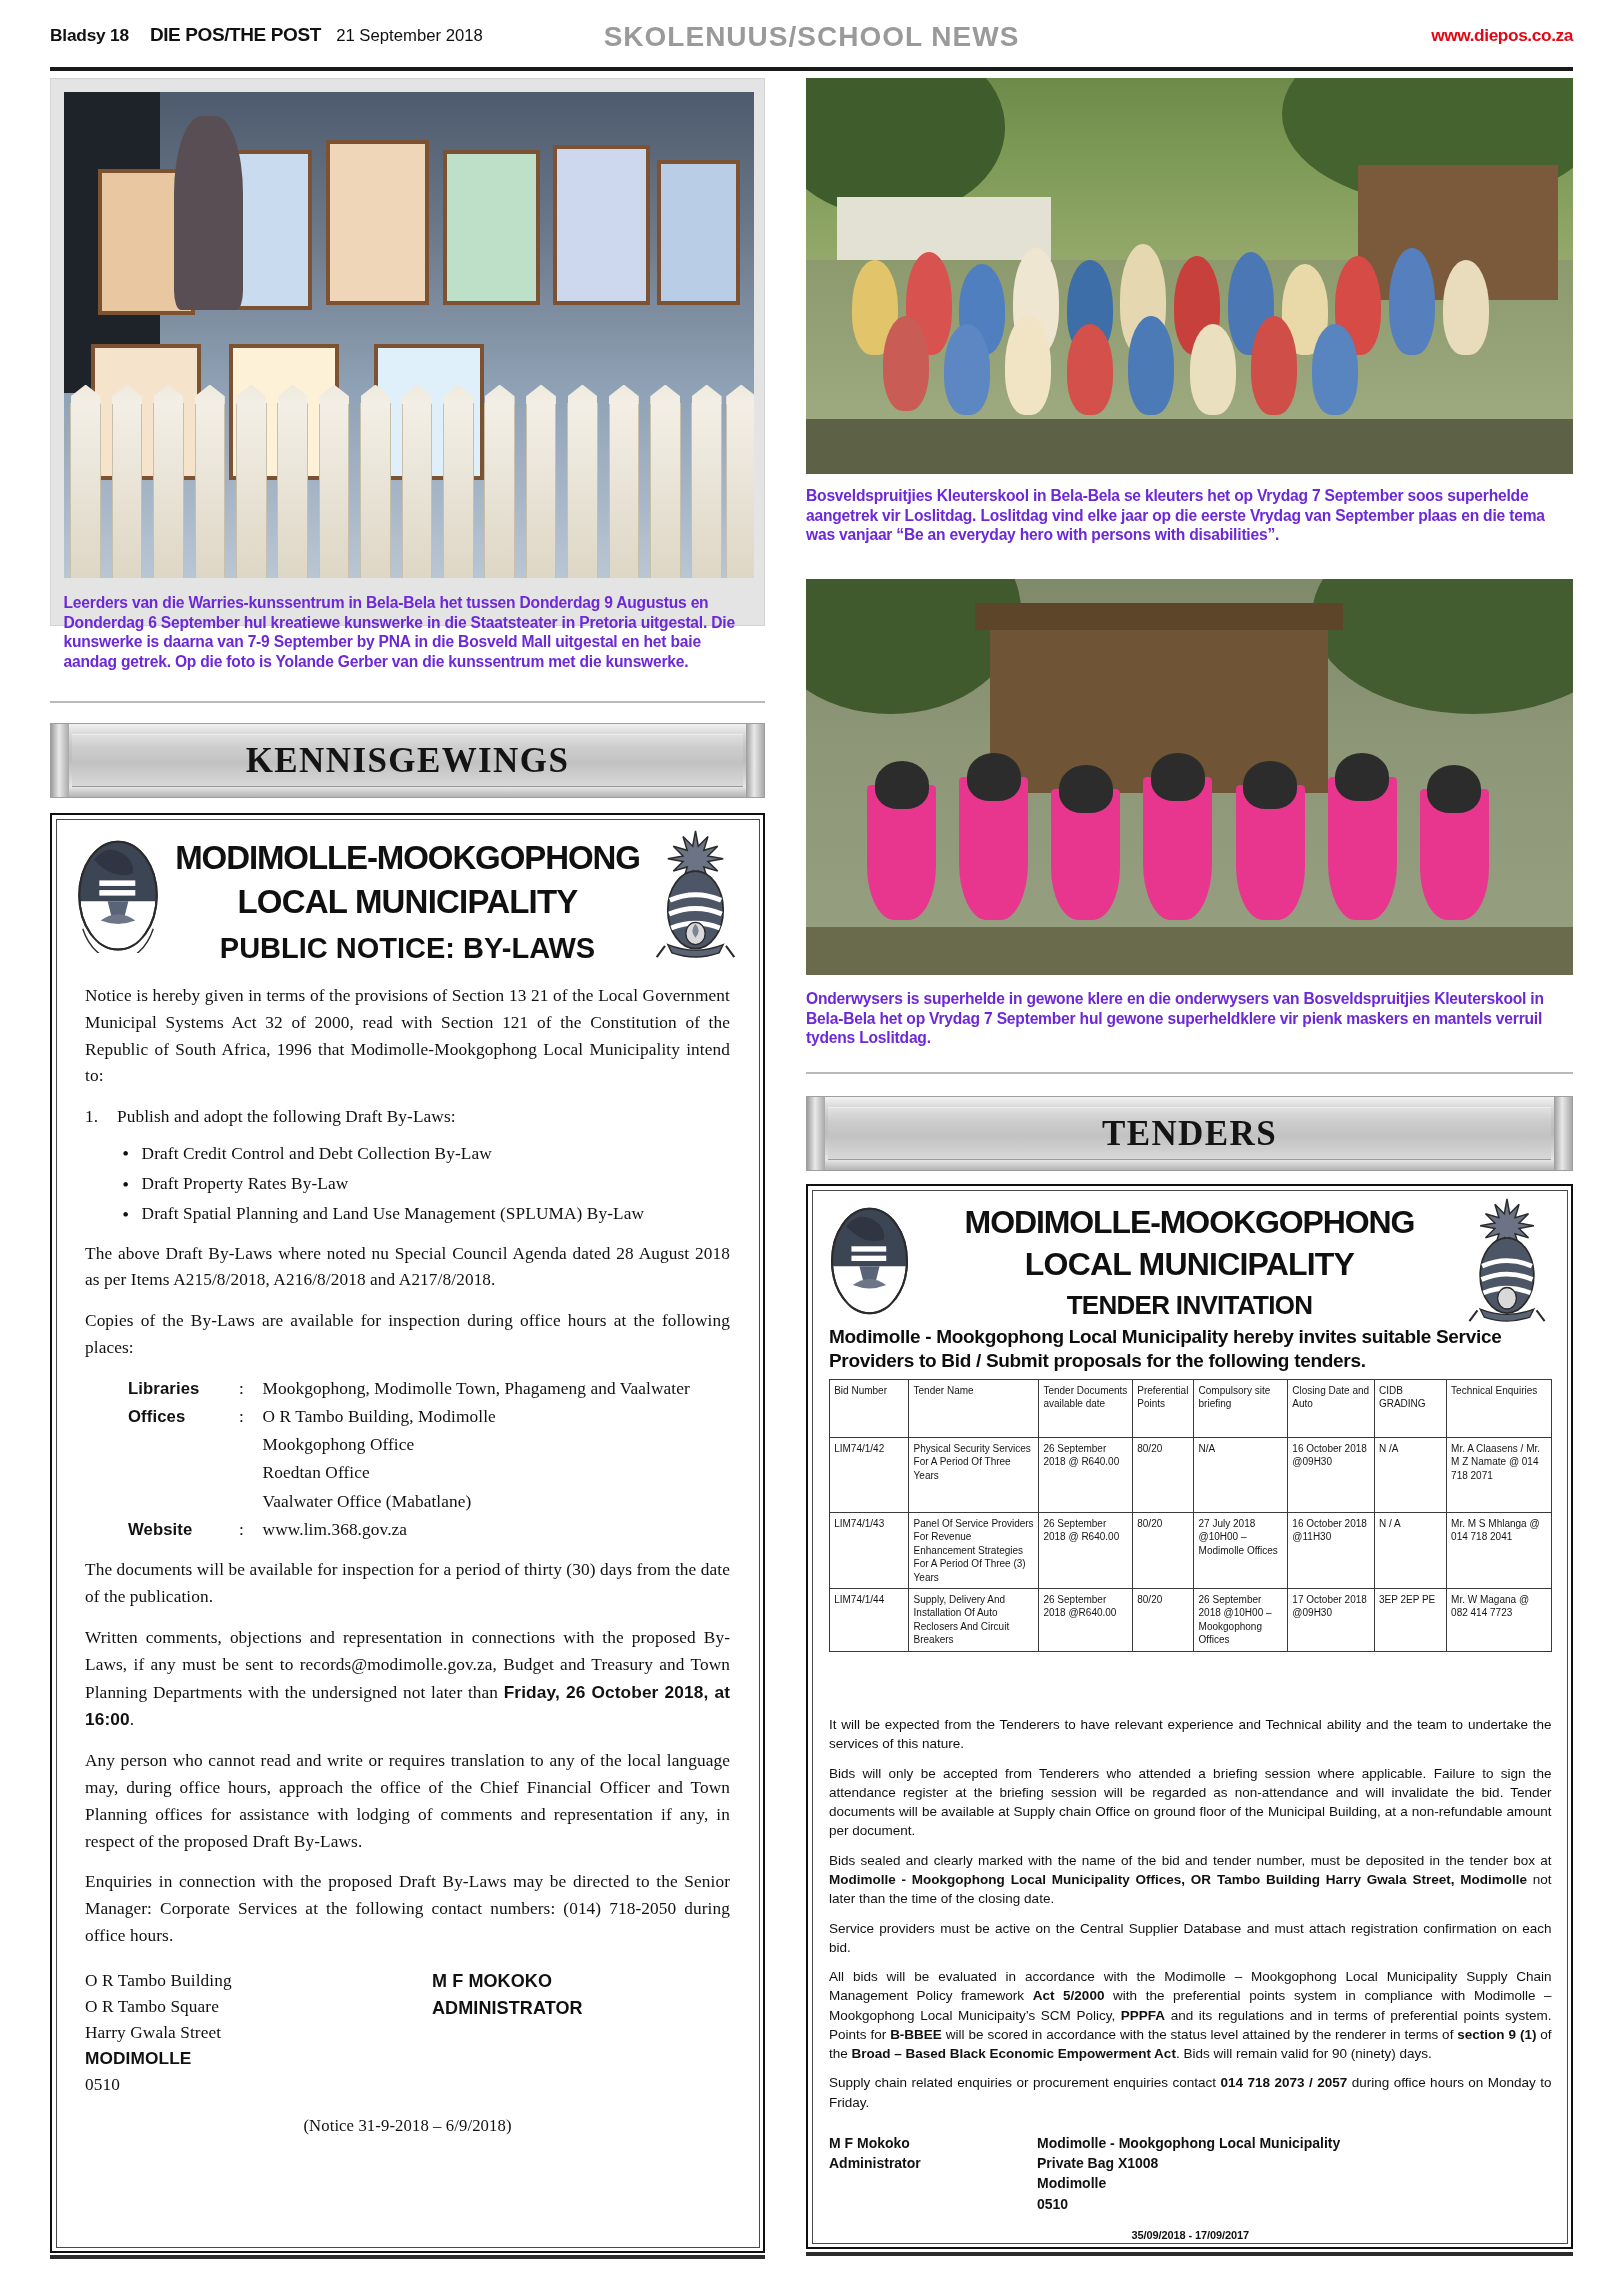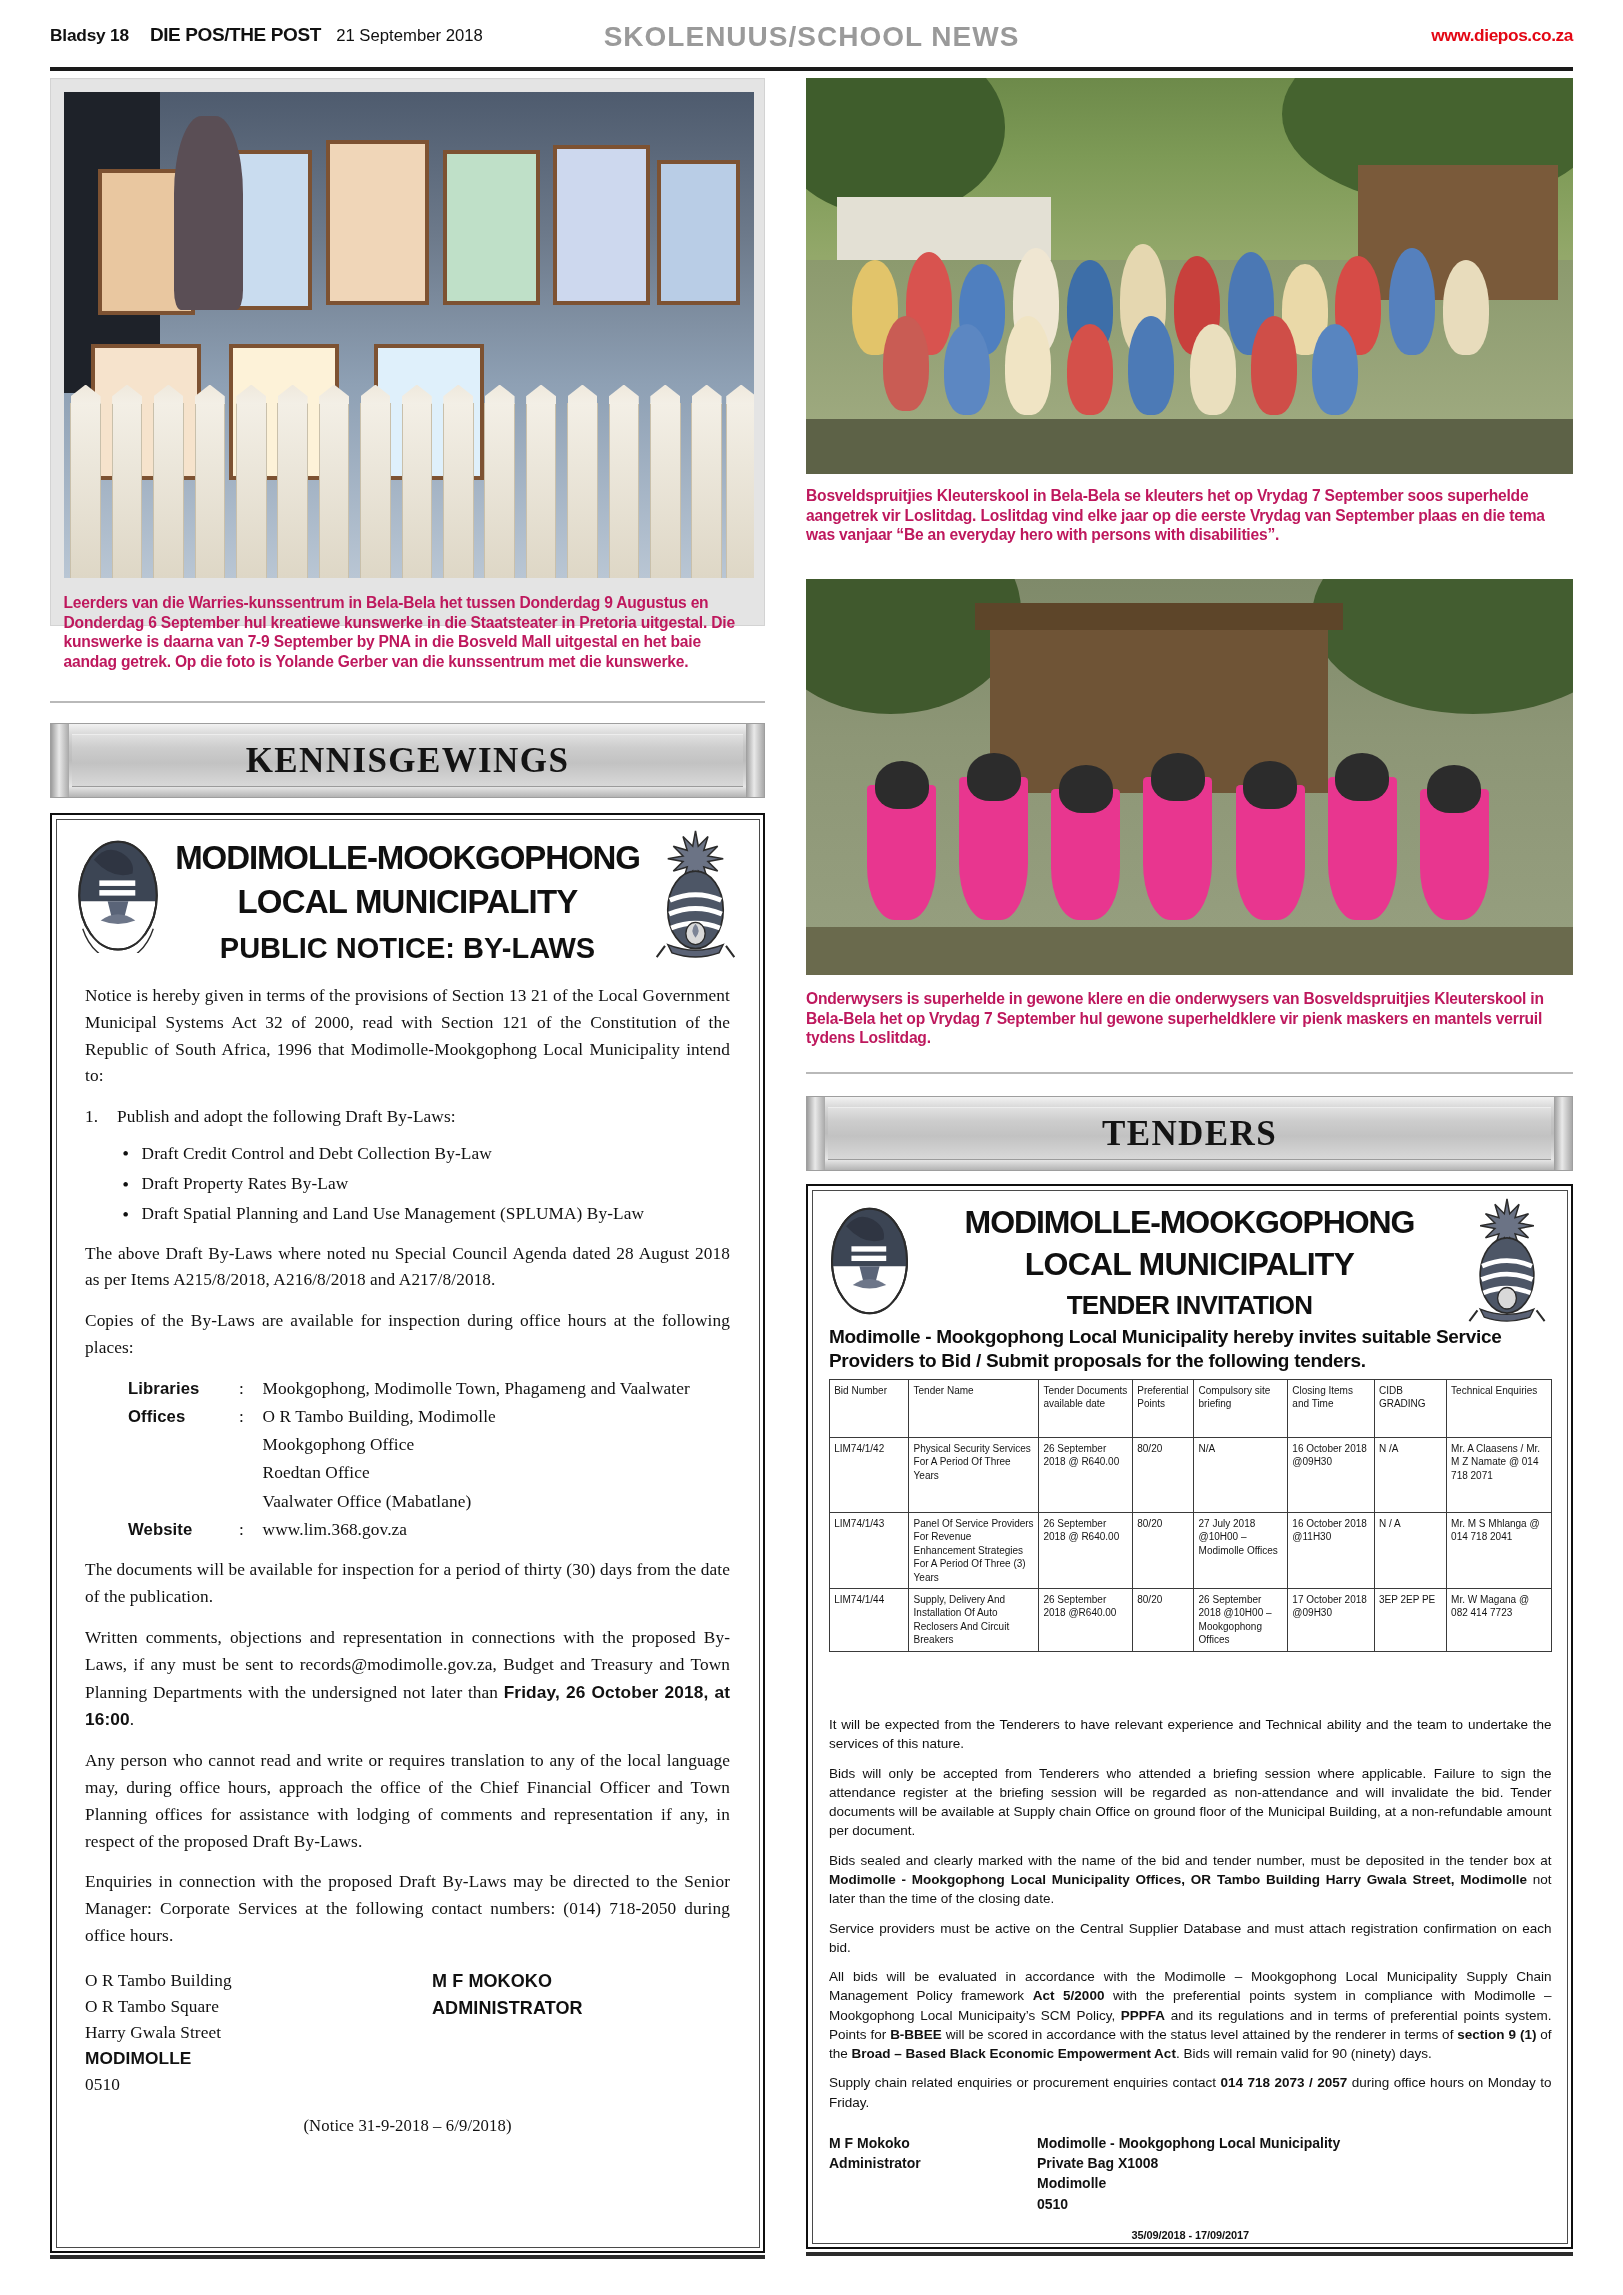--- a/index.html
+++ b/index.html
@@ -56,21 +56,21 @@
   .photo {
     position: absolute;
     overflow: hidden;
     background: #cfcfcf;
   }
   .cap {
     position: absolute;
     font-size: 15.6px;
     font-weight: bold;
     line-height: 1.26;
-    color: #be185d;
+    color: #6d28d9;
     letter-spacing: -0.2px;
   }
 
   
   #photoLeftWrap {
     position: absolute; left: 50px; top: 78px;
     width: 715px; height: 548px;
     background: #e4e4e4;
     border: 0.7px solid #d3d3d3;
   }
@@ -529,21 +529,21 @@
           <col style="width:10%">
             <col style="width:14.5%">
         </colgroup>
         <thead>
           <tr>
             <th>Bid Number</th>
             <th>Tender Name</th>
             <th>Tender Documents available date</th>
             <th>Preferential Points</th>
             <th>Compulsory site briefing</th>
-            <th>Closing Items and Time</th>
+            <th>Closing Date and Auto</th>
             <th>CIDB GRADING</th>
             <th>Technical Enquiries</th>
           </tr>
         </thead>
         <tbody>
           <tr>
             <td>LIM74/1/42</td>
             <td>Physical Security Services For A Period Of Three Years</td>
             <td>26 September 2018 @ R640.00</td>
             <td>80/20</td>

